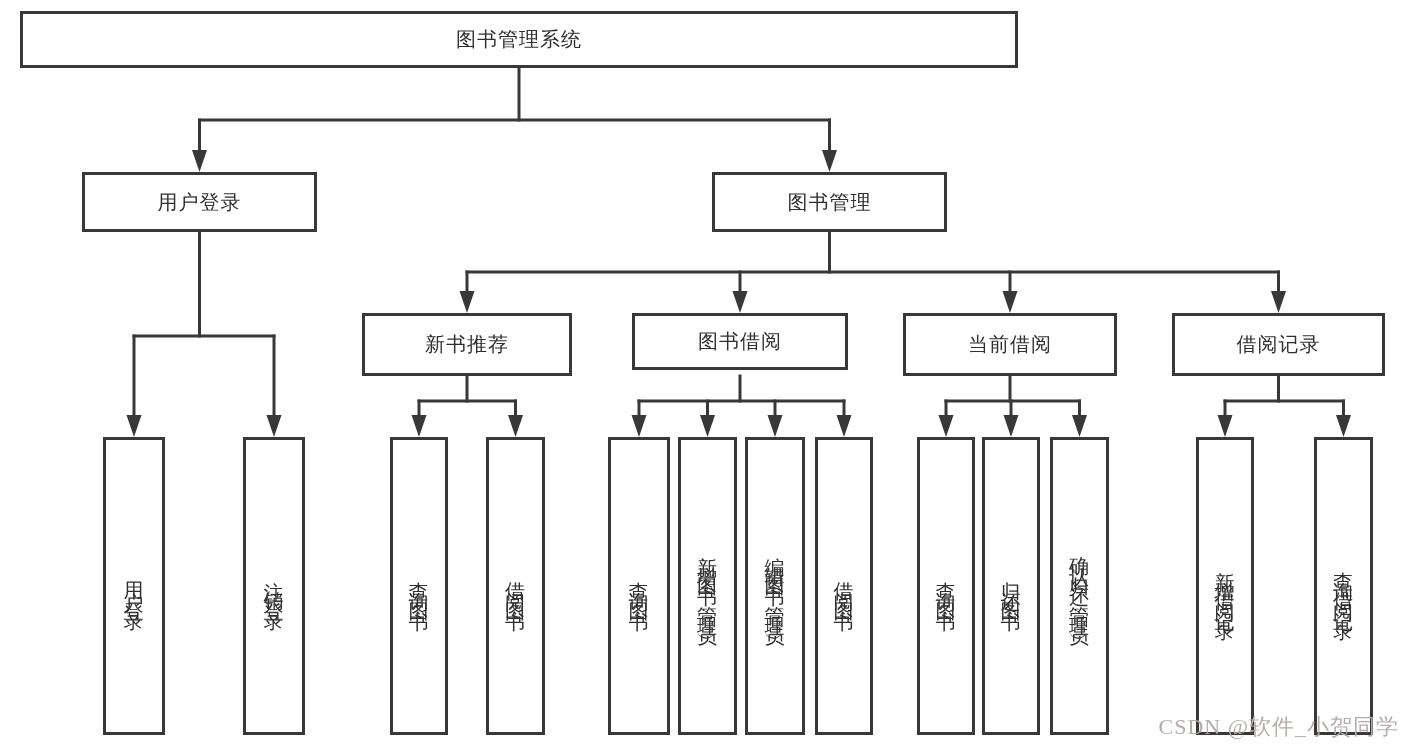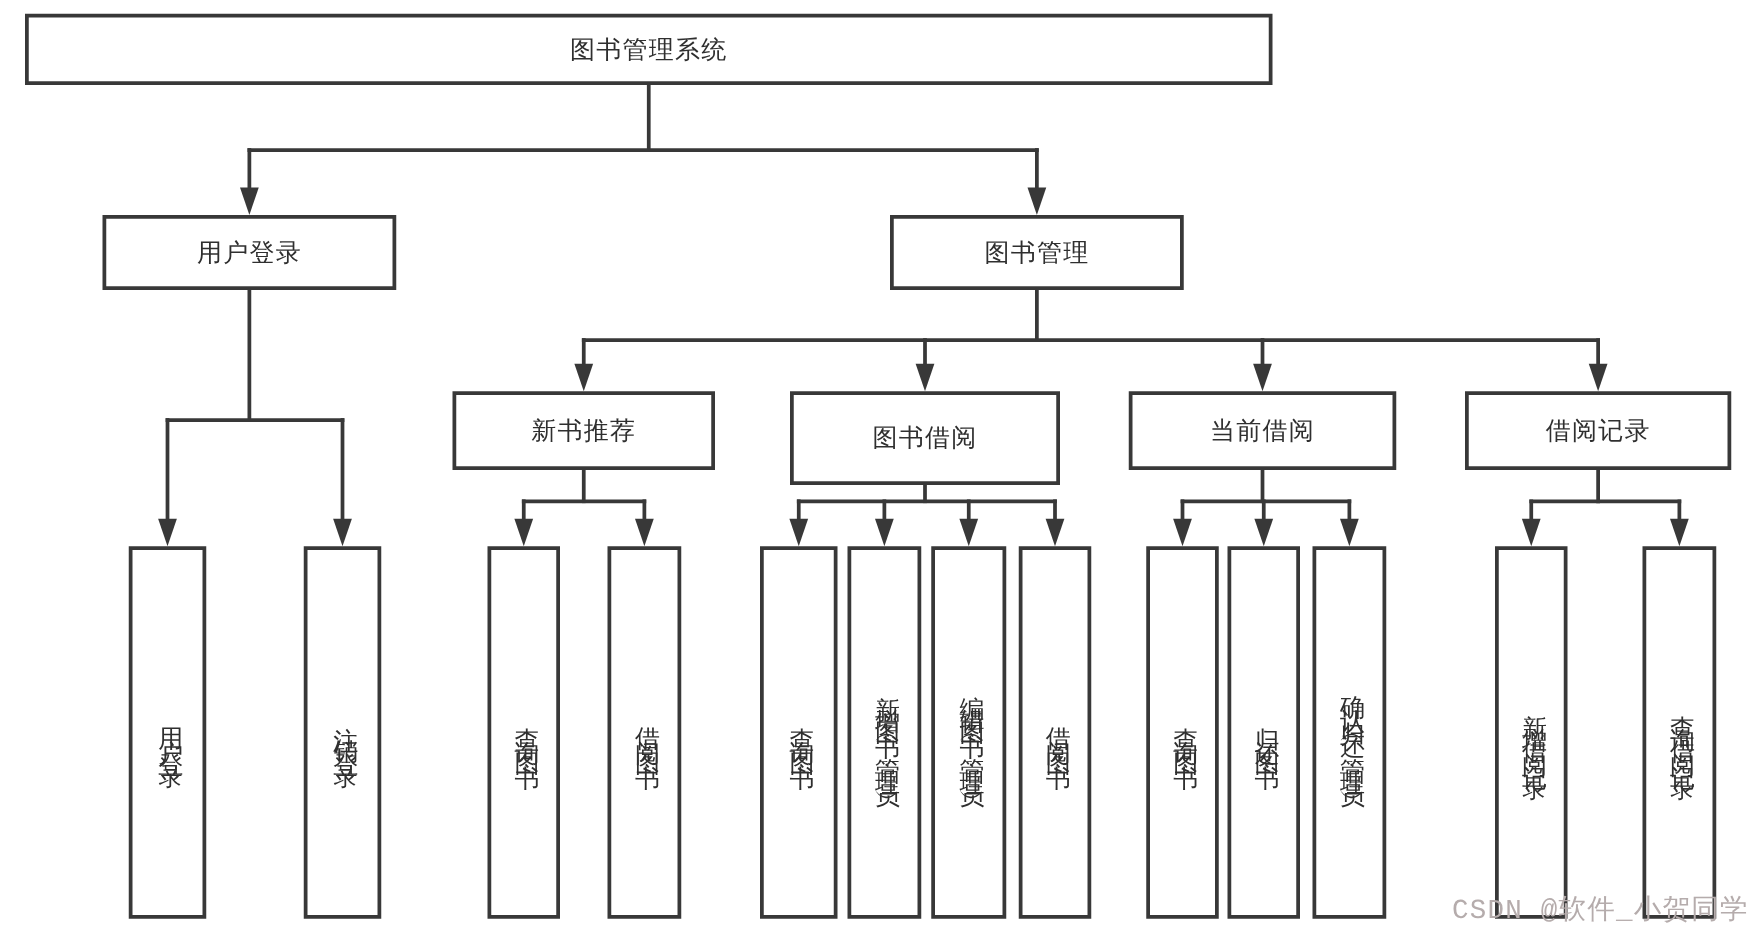--- a/index.html
+++ b/index.html
@@ -5,21 +5,21 @@
   html, body {
     margin: 0;
     padding: 0;
     background: #ffffff;
   }
   #stage {
     position: relative;
     width: 1405px;
     height: 747px;
     background: #ffffff;
-    font-family: Liberation Mono, monospace;
+    font-family: Liberation Serif, serif;
     overflow: hidden;
   }
   #connector-svg {
     position: absolute;
     left: 0;
     top: 0;
     width: 1405px;
     height: 747px;
   }
   .box {
@@ -114,21 +114,21 @@
       <line x1="1343.5" y1="401" x2="1343.5" y2="419" stroke="#383838" stroke-width="3" stroke-linecap="square"></line>
       <polygon points="1336,415 1351,415 1343.5,437" fill="#383838"></polygon>
     </svg>
 
   <div class="box h-label" style="left:20px;top:11px;width:998px;height:57px">图书管理系统</div>
 
   <div class="box h-label" style="left:82px;top:172px;width:235px;height:60px">用户登录</div>
   <div class="box h-label" style="left:712px;top:172px;width:235px;height:60px">图书管理</div>
 
   <div class="box h-label" style="left:362px;top:313px;width:210px;height:63px">新书推荐</div>
-  <div class="box h-label" style="left:632px;top:313px;width:216px;height:75px">图书借阅</div>
+  <div class="box h-label" style="left:632px;top:313px;width:216px;height:57px">图书借阅</div>
   <div class="box h-label" style="left:1172px;top:313px;width:213px;height:63px">借阅记录</div>
   <div class="box h-label" style="left:903px;top:313px;width:214px;height:63px">当前借阅</div>
 
   <div class="box v-label" style="left:103px;top:437px;width:62px;height:298px">用户登录</div>
   <div class="box v-label" style="left:243px;top:437px;width:62px;height:298px">注销登录</div>
 
   <div class="box v-label" style="left:390px;top:437px;width:58px;height:298px">查询图书</div>
   <div class="box v-label" style="left:486px;top:437px;width:59px;height:298px">借阅图书</div>
 
   <div class="box v-label" style="left:608px;top:437px;width:62px;height:298px">查询图书</div>

